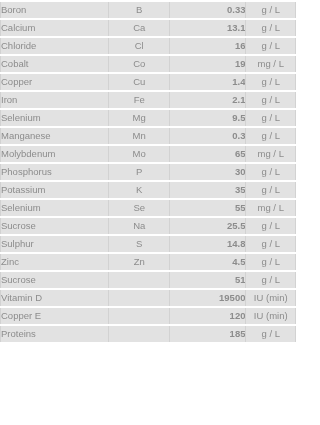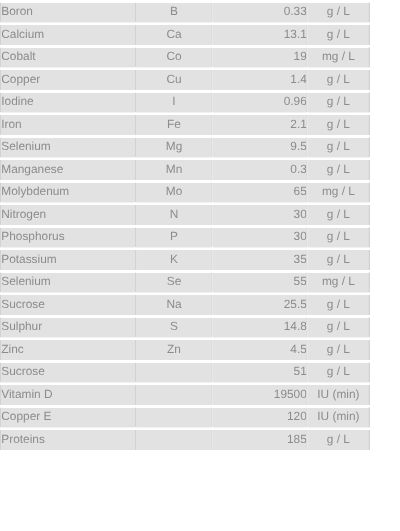--- a/index.html
+++ b/index.html
@@ -46,20 +46,21 @@
     text-align: center;
     border-left: none;
     border-right: none;
   }
   td.c-value {
     width: 73px;
     text-align: right;
     padding-right: 6px;
     border-left: none;
     border-right: none;
+    font-weight: bold;
   }
   td.c-unit {
     width: 47px;
     text-align: center;
     border-left: none;
   }
 </style>
 </head>
 <body>
 
@@ -71,35 +72,35 @@
         <td class="c-value">0.33</td>
         <td class="c-unit">g / L</td>
       </tr>
       <tr>
         <td class="c-name">Calcium</td>
         <td class="c-symbol">Ca</td>
         <td class="c-value">13.1</td>
         <td class="c-unit">g / L</td>
       </tr>
       <tr>
+        <td class="c-name">Chloride</td>
+        <td class="c-symbol">Cl</td>
+        <td class="c-value">16</td>
+        <td class="c-unit">g / L</td>
+      </tr>
+      <tr>
         <td class="c-name">Cobalt</td>
         <td class="c-symbol">Co</td>
         <td class="c-value">19</td>
         <td class="c-unit">mg / L</td>
       </tr>
       <tr>
         <td class="c-name">Copper</td>
         <td class="c-symbol">Cu</td>
         <td class="c-value">1.4</td>
-        <td class="c-unit">g / L</td>
-      </tr>
-      <tr>
-        <td class="c-name">Iodine</td>
-        <td class="c-symbol">I</td>
-        <td class="c-value">0.96</td>
         <td class="c-unit">g / L</td>
       </tr>
       <tr>
         <td class="c-name">Iron</td>
         <td class="c-symbol">Fe</td>
         <td class="c-value">2.1</td>
         <td class="c-unit">g / L</td>
       </tr>
       <tr>
         <td class="c-name">Selenium</td>
@@ -111,26 +112,20 @@
         <td class="c-name">Manganese</td>
         <td class="c-symbol">Mn</td>
         <td class="c-value">0.3</td>
         <td class="c-unit">g / L</td>
       </tr>
       <tr>
         <td class="c-name">Molybdenum</td>
         <td class="c-symbol">Mo</td>
         <td class="c-value">65</td>
         <td class="c-unit">mg / L</td>
-      </tr>
-      <tr>
-        <td class="c-name">Nitrogen</td>
-        <td class="c-symbol">N</td>
-        <td class="c-value">30</td>
-        <td class="c-unit">g / L</td>
       </tr>
       <tr>
         <td class="c-name">Phosphorus</td>
         <td class="c-symbol">P</td>
         <td class="c-value">30</td>
         <td class="c-unit">g / L</td>
       </tr>
       <tr>
         <td class="c-name">Potassium</td>
         <td class="c-symbol">K</td>

